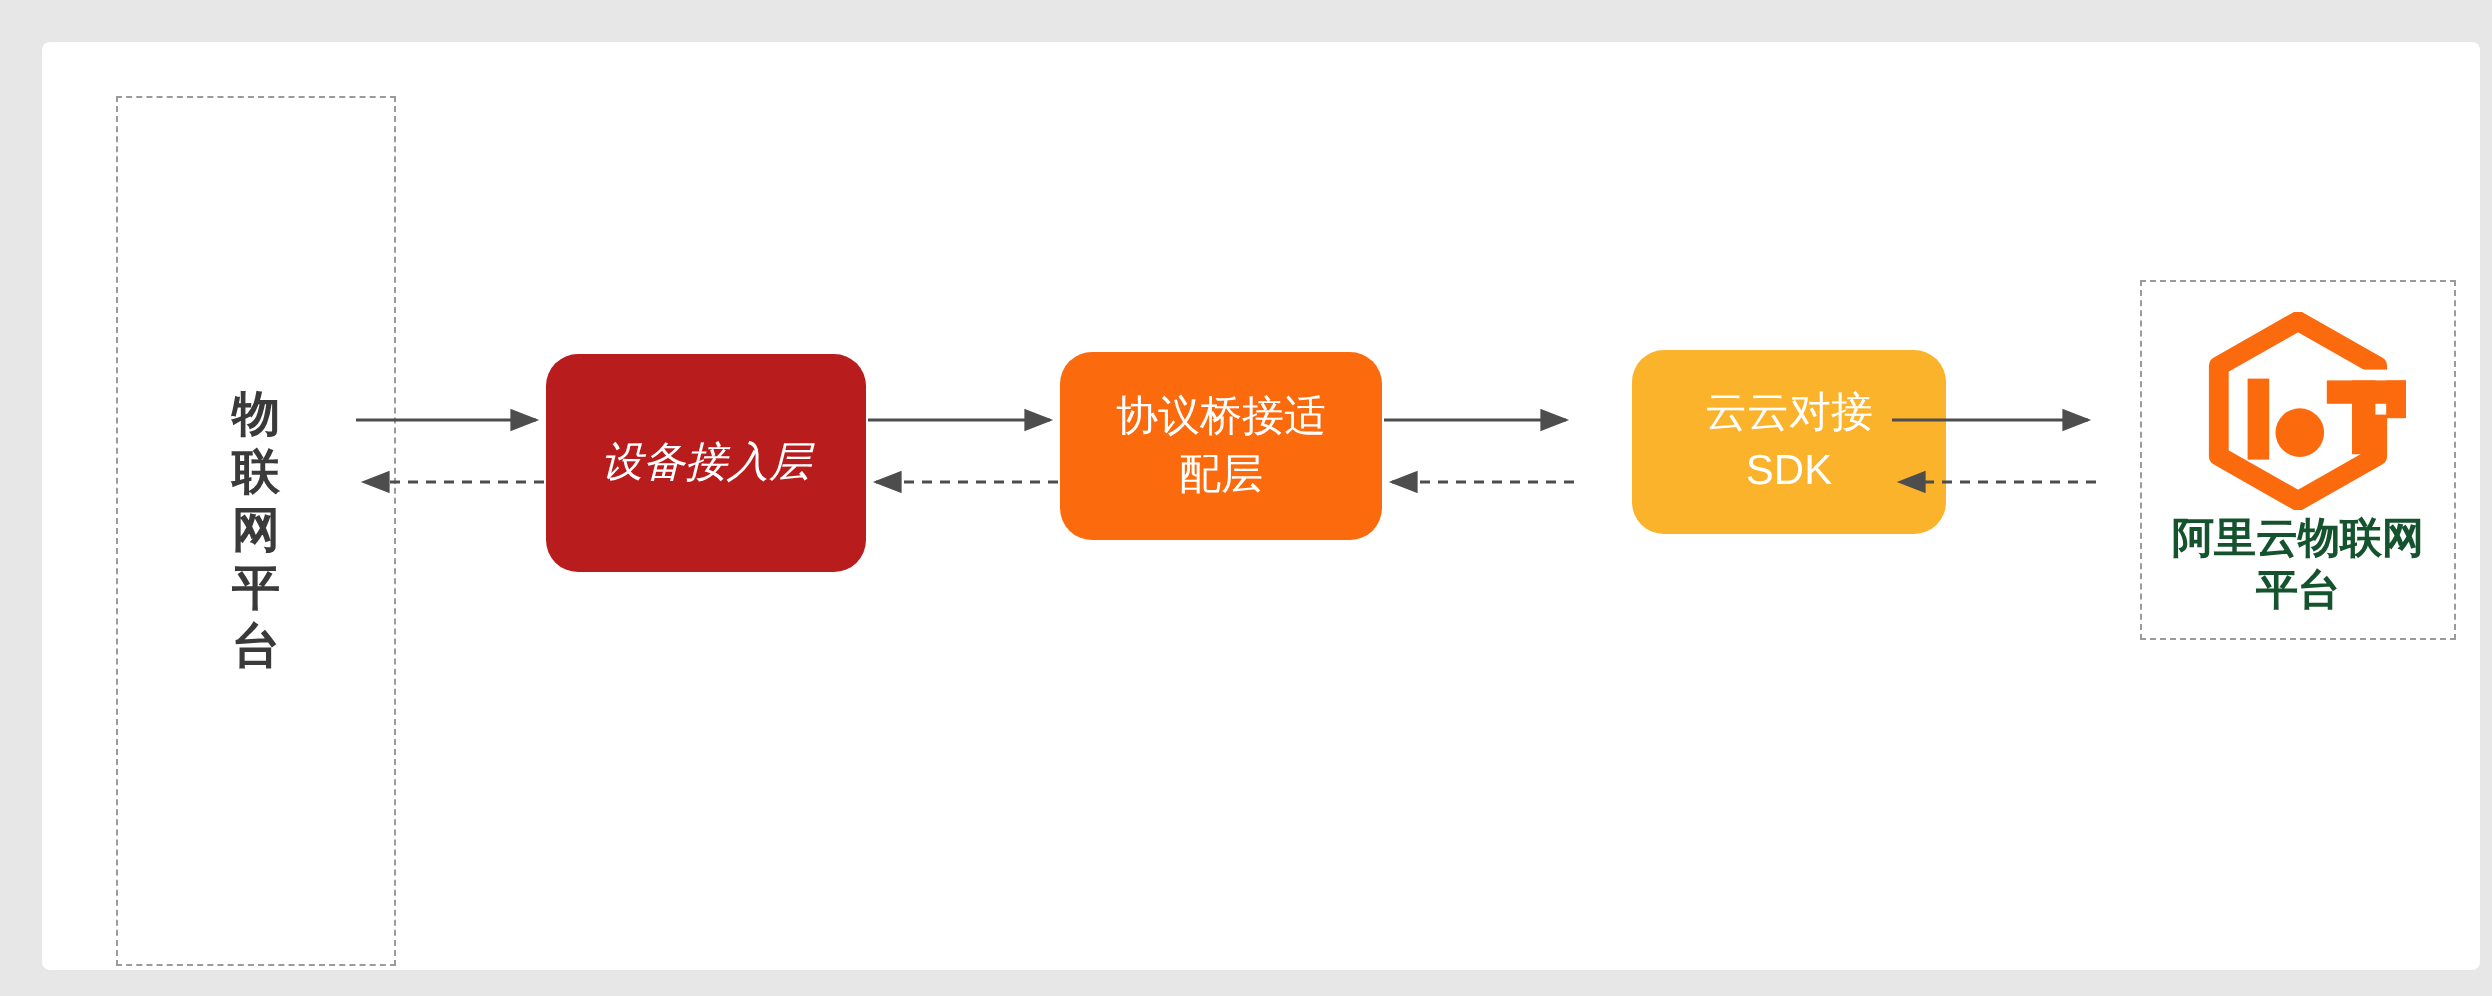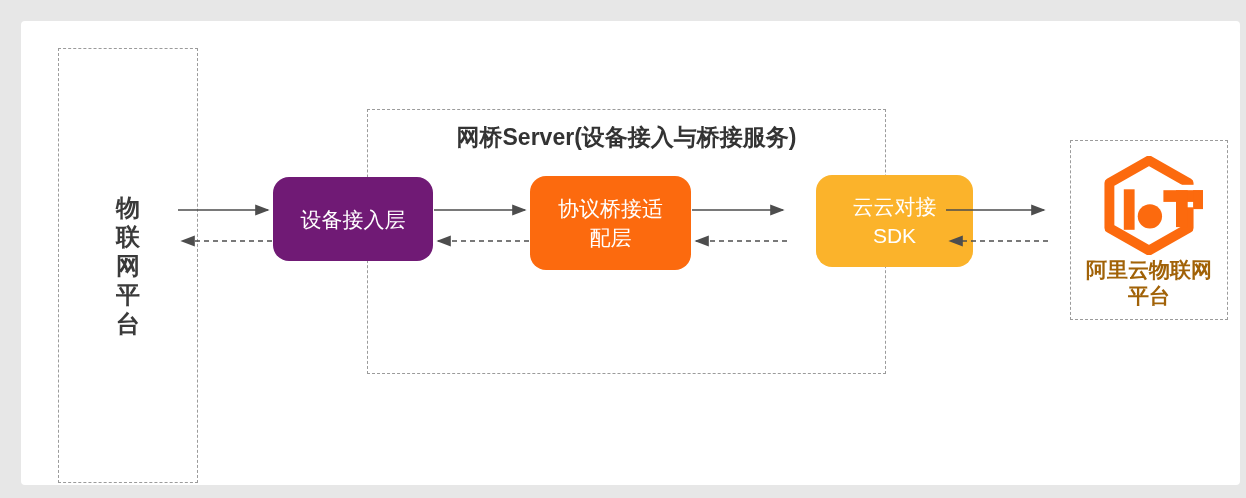--- a/index.html
+++ b/index.html
@@ -52,35 +52,35 @@
     position: absolute;
     border-radius: 16px;
     display: flex; align-items: center; justify-content: center;
     color: #FFFFFF;
     font-size: 21px;
     font-weight: 500;
     line-height: 29px;
     text-align: center;
     white-space: pre-line;
   }
-  .node-1 { left: 273px; top: 177px; width: 160px; height: 84px; background: #701a75; }
+  .node-1 { left: 273px; top: 177px; width: 160px; height: 109px; background: #b91c1c; font-style: italic; }
   .node-2 { left: 530px; top: 176px; width: 161px; height: 94px; background: #FC6A0E; }
   .node-3 { left: 788px; top: 175px; width: 157px; height: 92px; background: #FBB32B; margin-left: 28px; }
   .right-box {
     left: 1049px; top: 119px;
     width: 158px; height: 180px;
     display: flex; flex-direction: column; align-items: center;
   }
   .right-box .logo { margin-top: 15px; }
   .right-box .r-label {
     margin-top: 2px;
     font-size: 21px;
     font-weight: 600;
     line-height: 26px;
-    color: #a16207;
+    color: #14532d;
     text-align: center;
     white-space: pre-line;
   }
   .arrows-layer {
     position: absolute;
     left: 0; top: 0;
     width: 1246px; height: 498px;
     pointer-events: none;
   }
 </style>
@@ -90,23 +90,20 @@
 <div class="panel">
 
   <div class="dashed-box left-box">
     <div class="v-label">物
 联
 网
 平
 台</div>
   </div>
 
-  <div class="dashed-box bridge-container">
-    <div class="bridge-title">网桥Server(设备接入与桥接服务)</div>
-  </div>
 
   <div class="dashed-box right-box">
     <svg class="logo" width="112" height="99" viewBox="0 0 124 110" aria-hidden="true">
       <polygon points="62,5 106,30 106,80 62,105 18,80 18,30" fill="none" stroke="#FC6A0E" stroke-width="11" stroke-linejoin="round"></polygon>
       <rect x="97" y="32" width="22" height="25" fill="#FFFFFF"></rect>
       <rect x="34" y="37" width="12" height="45" fill="#FC6A0E"></rect>
       <circle cx="63" cy="67" r="13.5" fill="#FC6A0E"></circle>
       <rect x="78" y="38" width="44" height="13" fill="#FC6A0E"></rect>
       <rect x="111" y="38" width="11" height="21" fill="#FC6A0E"></rect>
       <rect x="92" y="38" width="13" height="41" fill="#FC6A0E"></rect>

